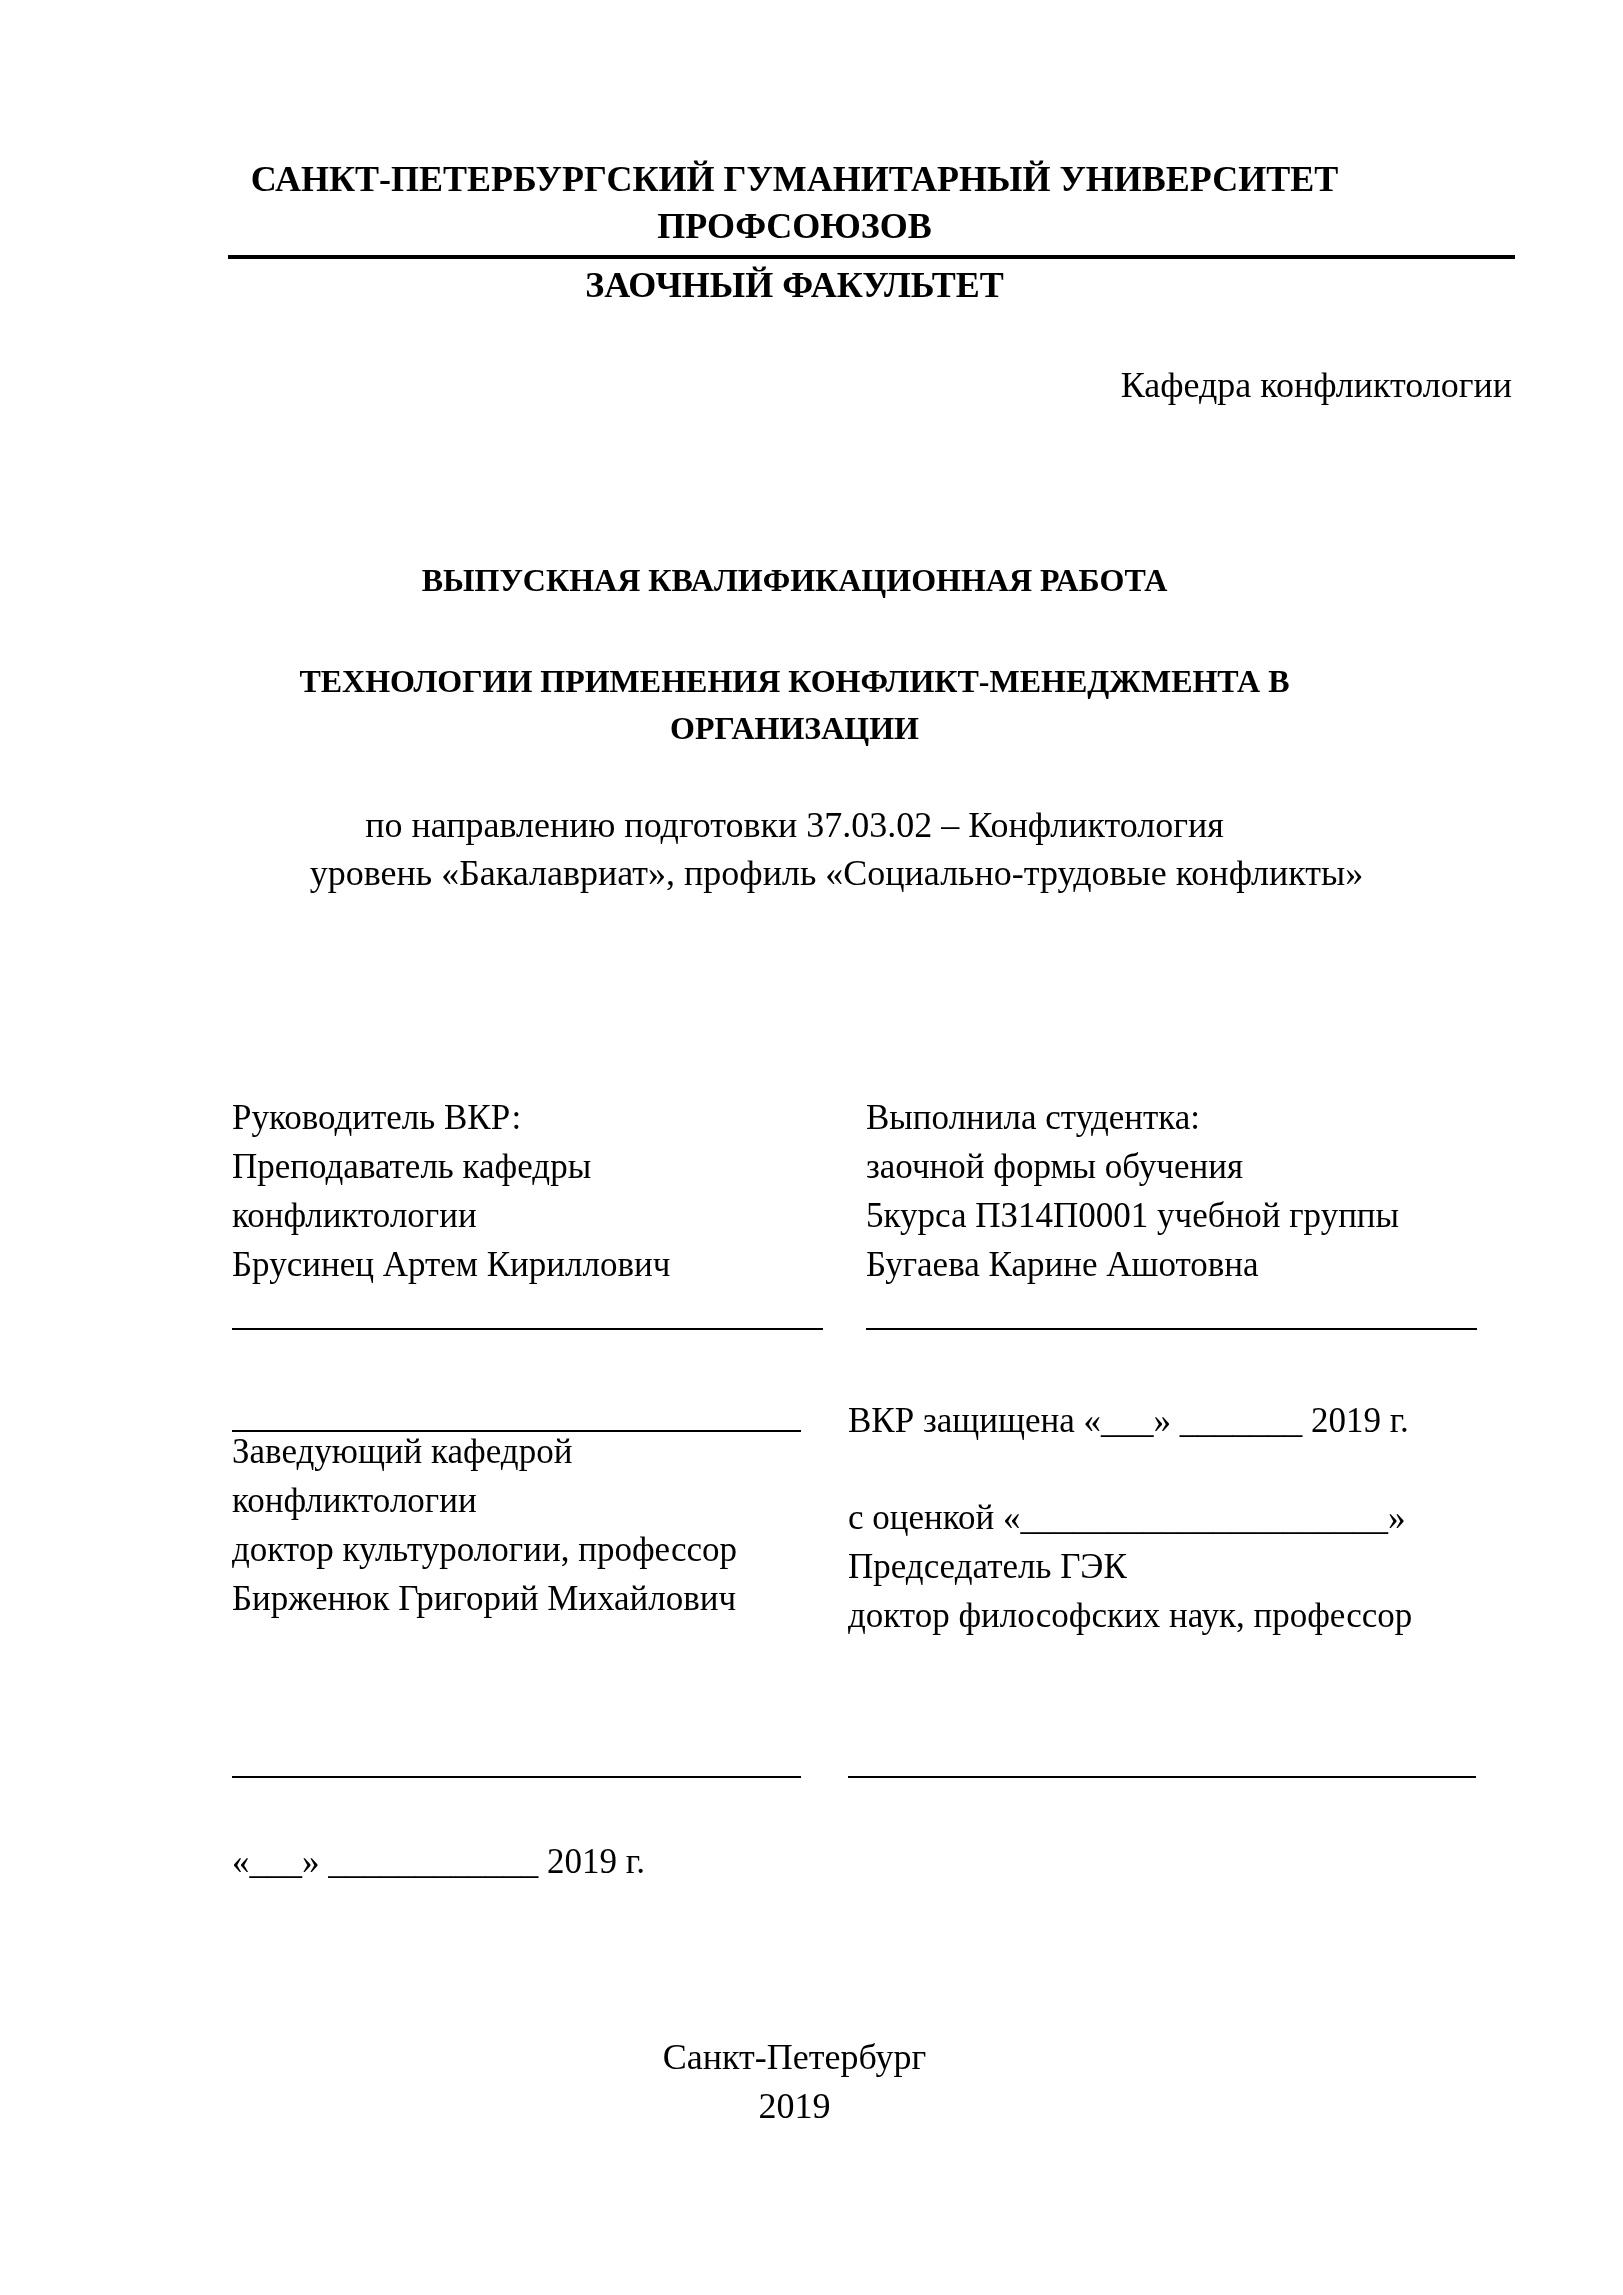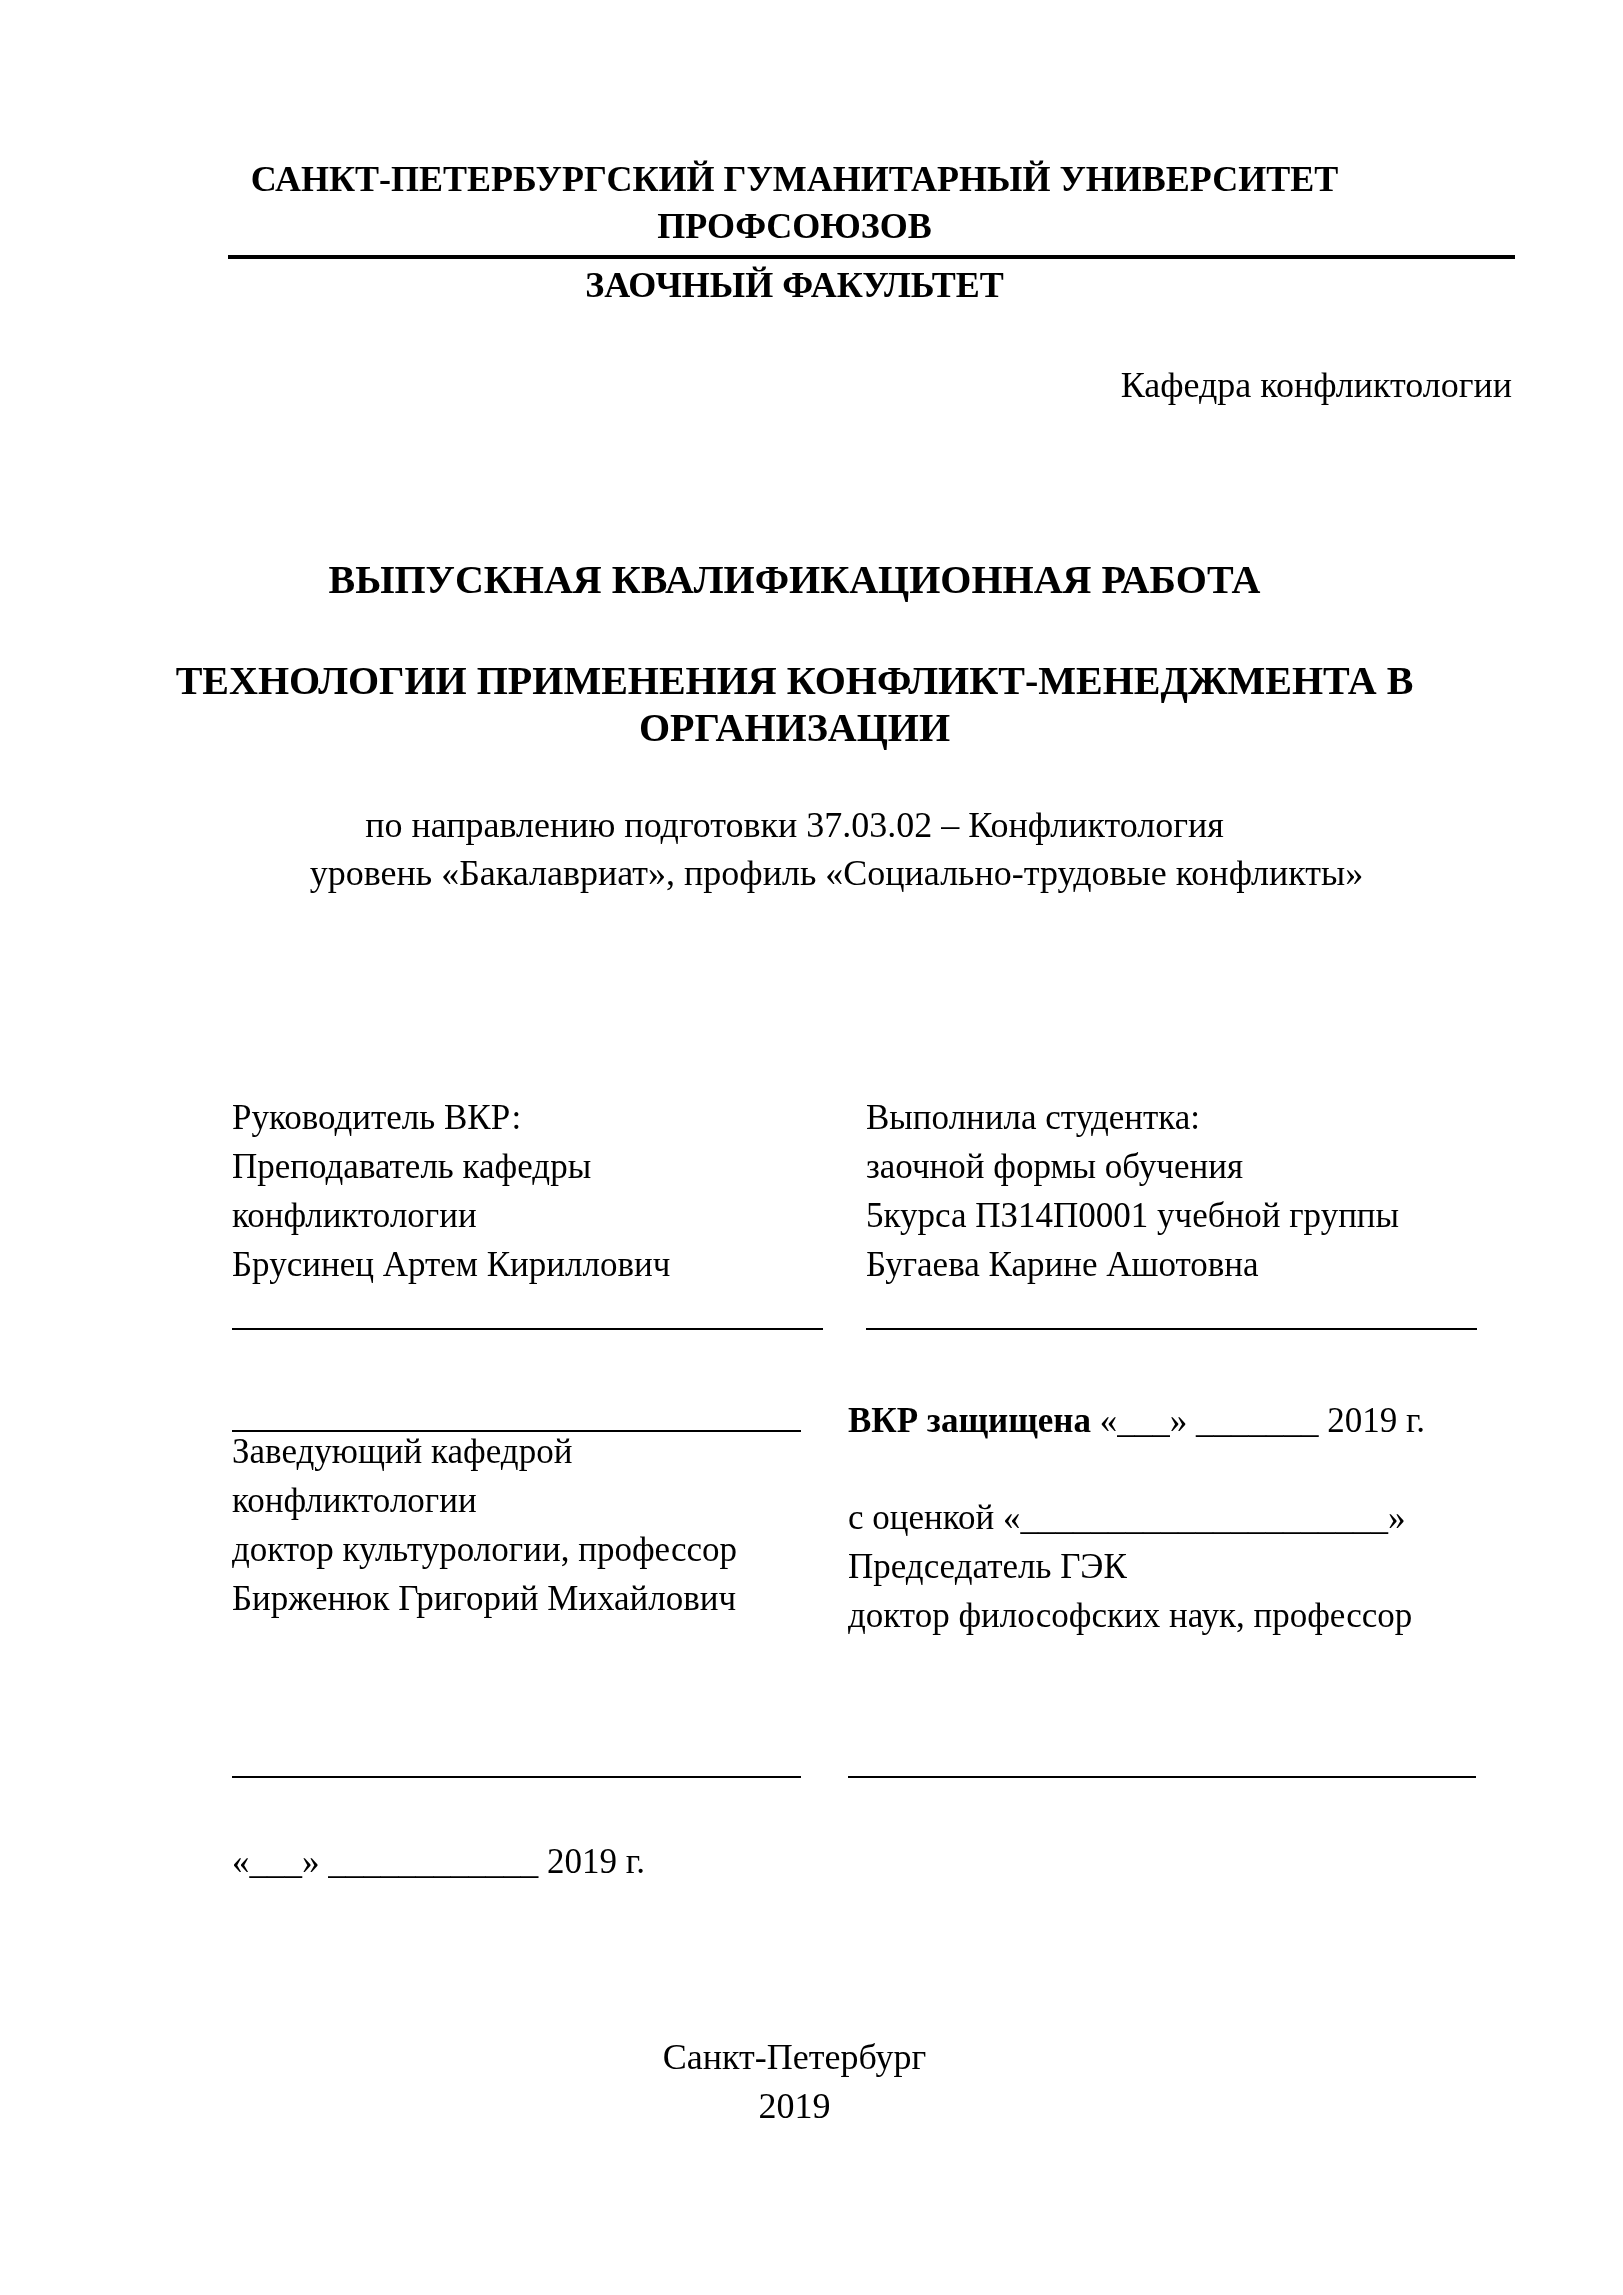--- a/index.html
+++ b/index.html
@@ -2,24 +2,24 @@
 <html style="font-size:12.6px"><head>
   <meta charset="utf-8">
   <style>
     html, body { margin: 0; padding: 0; background: #ffffff; }
     body {
       width: 1623px; height: 2295px; position: relative; overflow: hidden;
       font-family: "Liberation Serif", "DejaVu Serif", serif; color: #000;
     }
     .abs { position: absolute; }
     .center { left: 0; width: 1589px; text-align: center; }
-    .bold { font-weight: bold; }
+    .bold { font-weight: normal; }
     .hdr { font-size: 36px; font-weight: bold; line-height: 44px; }
     .rule { position: absolute; left: 228px; width: 1287px; height: 3.9px; background: #000; top: 255px; }
-    .title { font-size: 40px; font-weight: bold; line-height: 46px; }
+    .title { font-size: 32px; font-weight: bold; line-height: 46px; }
     .plain { font-size: 36px; line-height: 49px; font-family: Liberation Serif, serif; }
     .col-left { left: 232px; }
     .col-right { left: 866px; }
     .col-right2 { left: 848px; }
     .line { font-size: 35px; line-height: 49px; white-space: nowrap; }
     .sig { position: absolute; height: 2.4px; background: #000; }
   </style>
 </head>
 <body>
 

